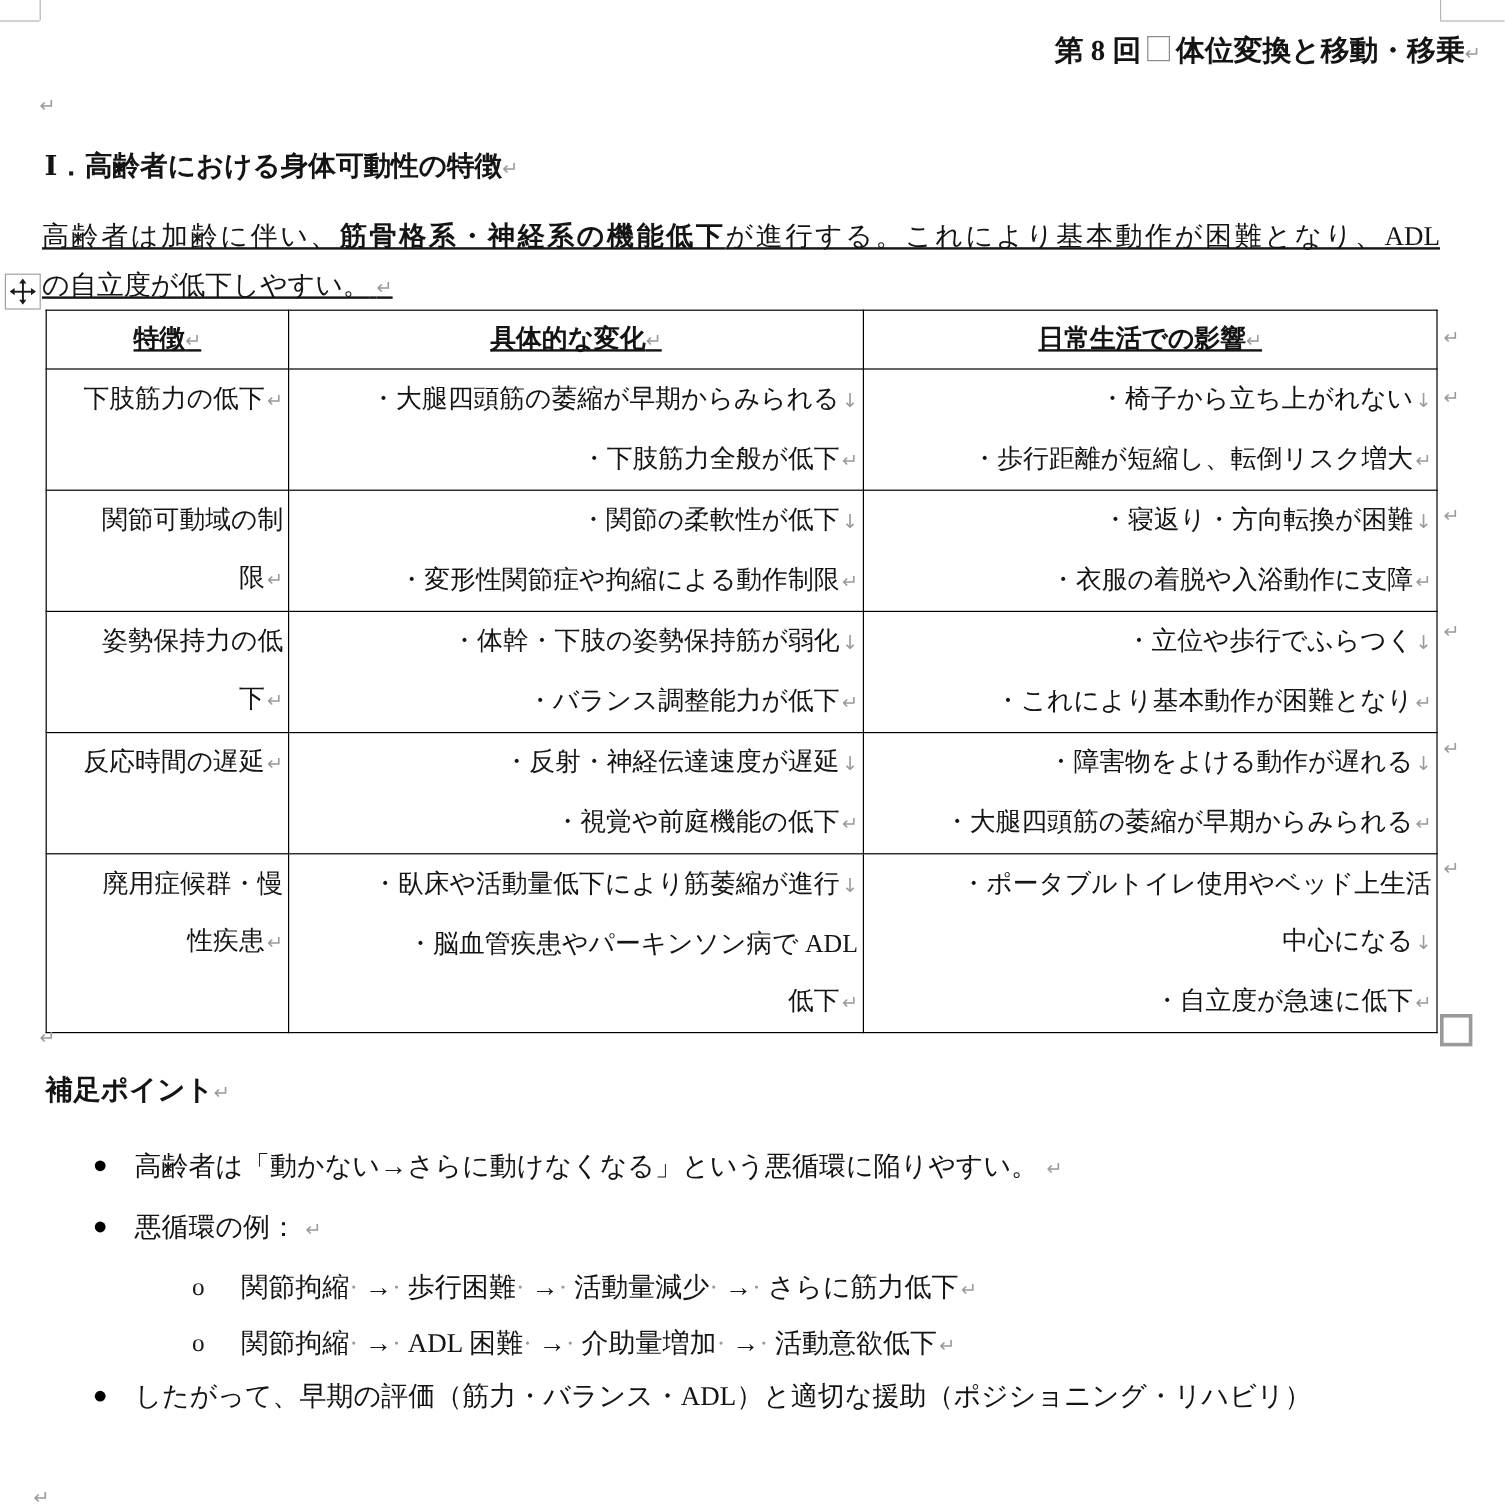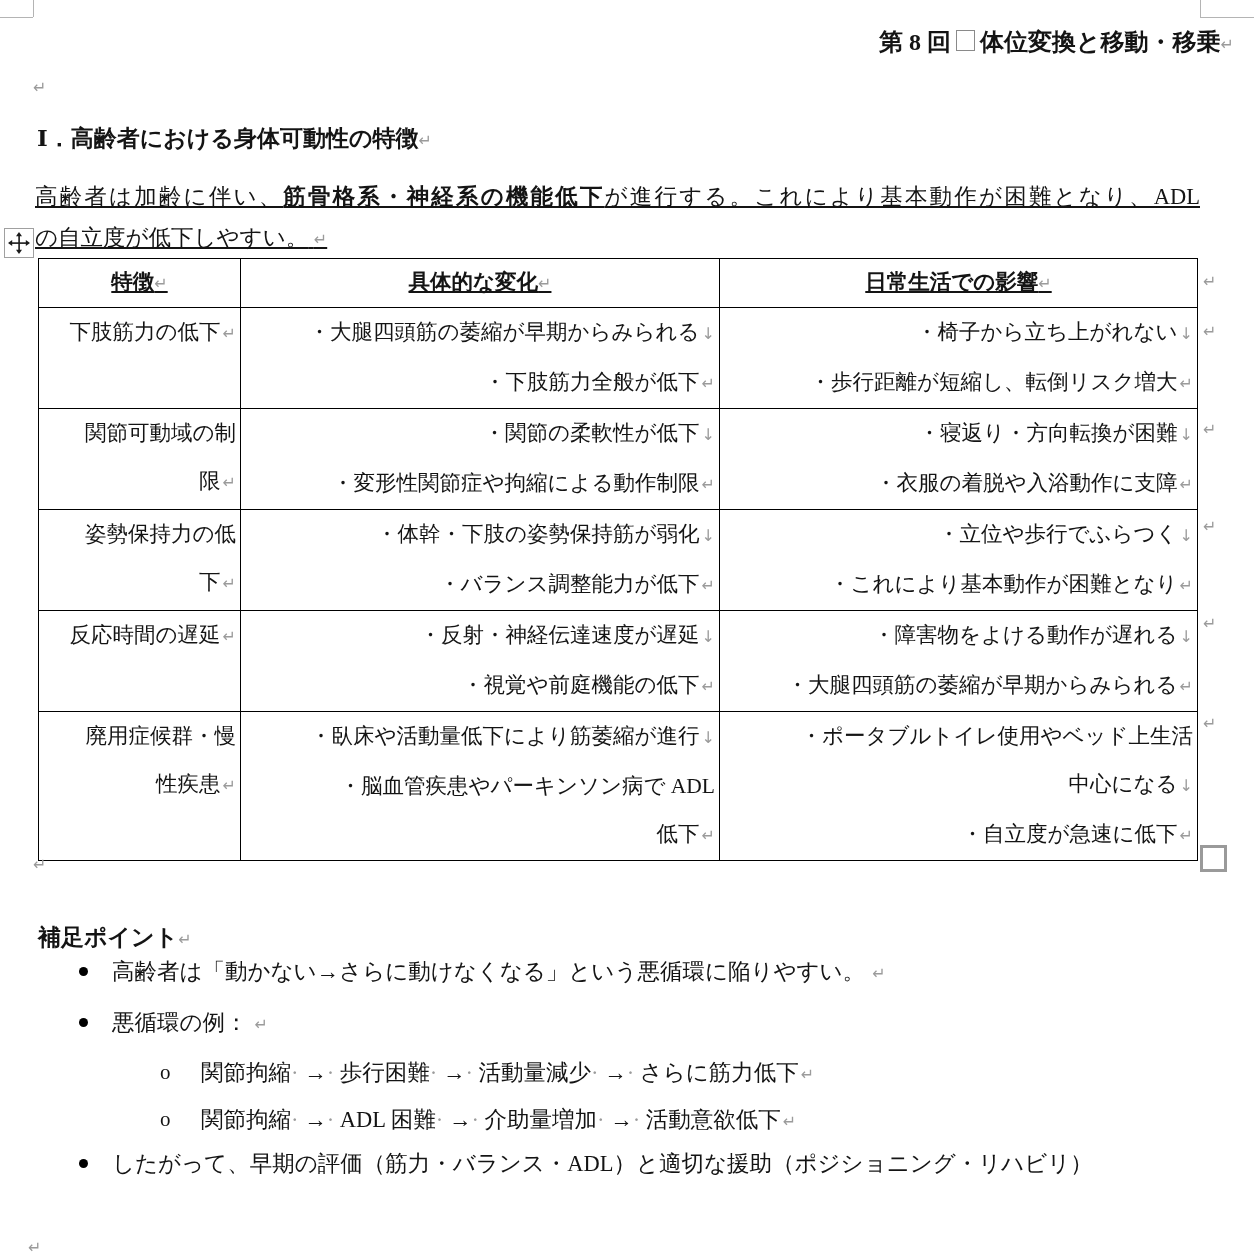--- a/index.html
+++ b/index.html
@@ -35,21 +35,21 @@
   table.doc-table{position:absolute;left:38px;top:258px;width:1159px;
     border-collapse:collapse;table-layout:fixed;}
   .doc-table th,.doc-table td{border:1.6px solid #000;vertical-align:top;
     font-size:21.5px;padding:0 4px 0 11px;overflow:hidden;}
   .doc-table th{text-align:center;font-weight:bold;height:47px;line-height:47px;padding:0;text-decoration:underline;}
   .doc-table td{line-height:48px;text-align:right;}
   .cline{white-space:nowrap;}
   
   .row-end{position:absolute;left:1203px;font-size:16px;}
   
-  .notes-heading{position:absolute;left:38px;top:893px;font-size:23px;font-weight:bold;white-space:nowrap;margin-top:29px;}
+  .notes-heading{position:absolute;left:38px;top:893px;font-size:23px;font-weight:bold;white-space:nowrap;}
   .bullet-item{position:absolute;left:0;width:1254px;font-size:22.5px;line-height:47px;white-space:nowrap;}
   .b1-dot{position:absolute;left:79px;top:19px;width:9px;height:9px;border-radius:50%;background:#000;}
   .b2-o{position:absolute;left:160px;top:0;font-size:21px;}
   .b1-text{position:absolute;left:112px;top:0;}
   .b2-text{position:absolute;left:201px;top:0;}
 </style>
 </head>
 <body>
 
 <div class="page">

